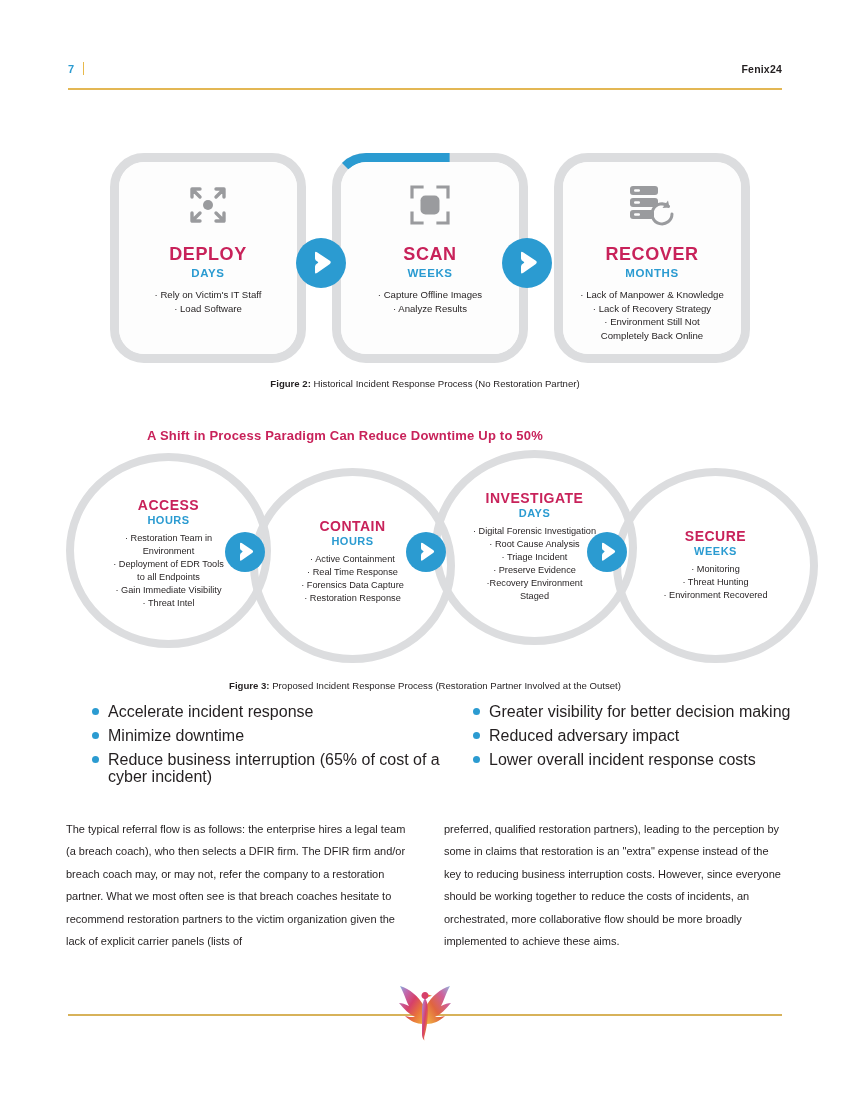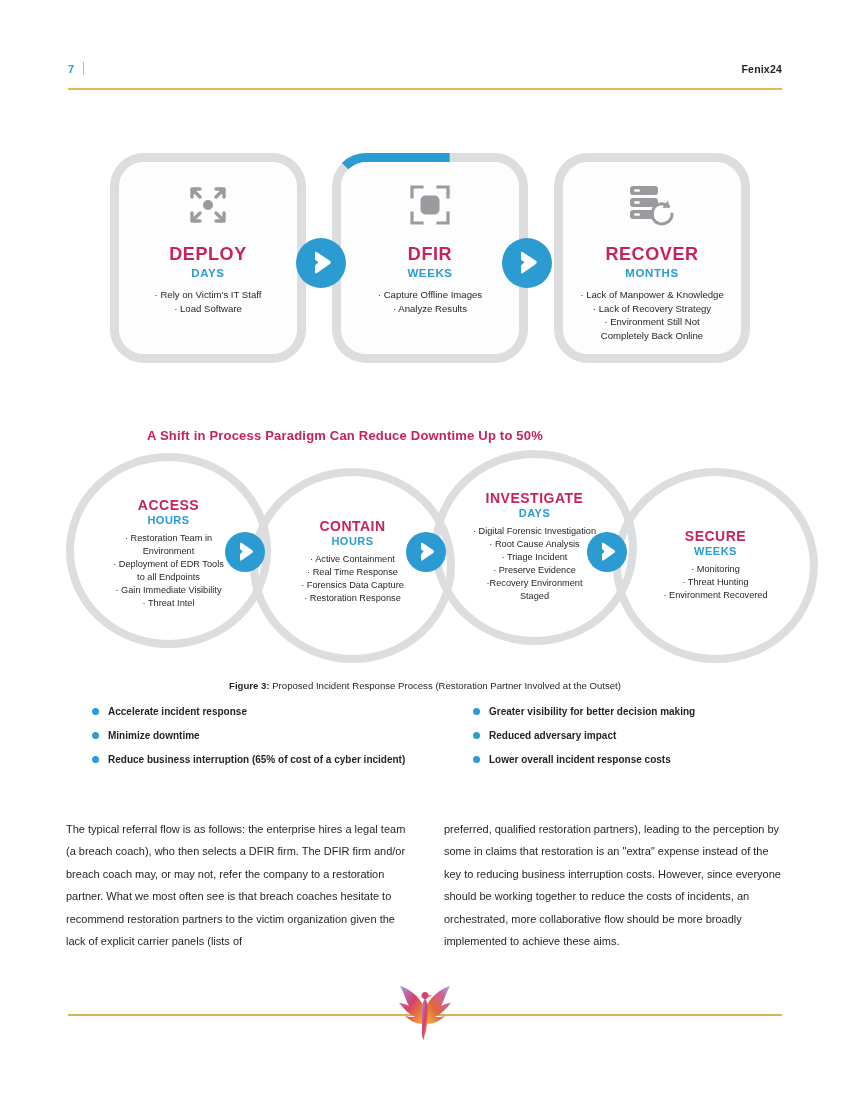--- a/index.html
+++ b/index.html
@@ -126,21 +126,21 @@
   .carc-4 { border-bottom-color:#2b9bd1; border-left-color:#2b9bd1; }
 
   
   .bullets { position:absolute; left:92px; top:703px; width:700px; }
   .bul-col { position:absolute; top:0; }
   .bul-row { display:flex; align-items:flex-start; height:24px; }
   .bul-dot {
     width:7px; height:7px; border-radius:50%; background:#2b9bd1;
     margin-top:5px; margin-right:9px; flex:0 0 auto;
   }
-  .bul-txt { font-size:10px; color:#231f20; line-height:17px;font-weight:bold; }
+  .bul-txt { font-size:16px; color:#231f20; line-height:17px; }
 
   
   .body-col { position:absolute; top:818px; font-size:11px; line-height:22.4px; color:#231f20; }
   .body-col p { margin:0; }
 
   
   .foot-rule { position:absolute; left:68px; top:1014px; width:714px; height:1.5px; background:#d7b25a; }
   .foot-logo { position:absolute; left:396px; top:982px; width:58px; height:62px; }
 </style>
 </head>
@@ -192,21 +192,21 @@
           <svg width="42" height="42" viewBox="0 0 42 42">
             <g stroke="#9a9b9e" stroke-width="3.2" fill="none" stroke-linecap="square">
               <path d="M3 13 L3 3 L13 3"></path>
               <path d="M29 3 L39 3 L39 13"></path>
               <path d="M39 29 L39 39 L29 39"></path>
               <path d="M13 39 L3 39 L3 29"></path>
             </g>
             <rect x="11.5" y="11.5" width="19" height="19" rx="5" fill="#9a9b9e"></rect>
           </svg>
         </div>
-        <div class="card-title">DFIR</div>
+        <div class="card-title">SCAN</div>
         <div class="card-sub">WEEKS</div>
         <div class="card-list">
           <div>· Capture Offline Images</div>
           <div>· Analyze Results</div>
         </div>
       </div>
     </div>
 
     <div class="card" style="left:444px;">
       <div class="ring"></div>
@@ -242,20 +242,23 @@
         <path d="M6 3 Q6 1 8 2.2 L20.5 10.6 Q23 12.3 20.5 14.2 L8 23 Q6 24.3 6 22.2 L6 16.5 Q6 14.7 8.4 13.3 Q10 12.4 8.4 11.6 Q6 10.4 6 8.5 Z" fill="#ffffff"></path>
       </svg>
     </div>
     <div class="arrow-circle" style="left:392px; top:93px;">
       <svg width="24" height="26" viewBox="0 0 24 26">
         <path d="M6 3 Q6 1 8 2.2 L20.5 10.6 Q23 12.3 20.5 14.2 L8 23 Q6 24.3 6 22.2 L6 16.5 Q6 14.7 8.4 13.3 Q10 12.4 8.4 11.6 Q6 10.4 6 8.5 Z" fill="#ffffff"></path>
       </svg>
     </div>
   </div>
 
+  <div class="caption" style="top:378px;">
+    <b>Figure 2:</b><span> Historical Incident Response Process (No Restoration Partner)</span>
+  </div>
 
   <div class="shift-title">A Shift in Process Paradigm Can Reduce Downtime Up to 50%</div>
 
   <div class="fig3">
 
     <div class="circ" style="left:6px; top:5px;">
       <div class="cring"></div>
       <div class="carc carc-1" style="clip-path:polygon(50% 0,100% 0,100% 75%,50% 75%);"></div>
       <div class="ctext" style="padding-top:36px;">
         <div class="c-title">ACCESS</div>

